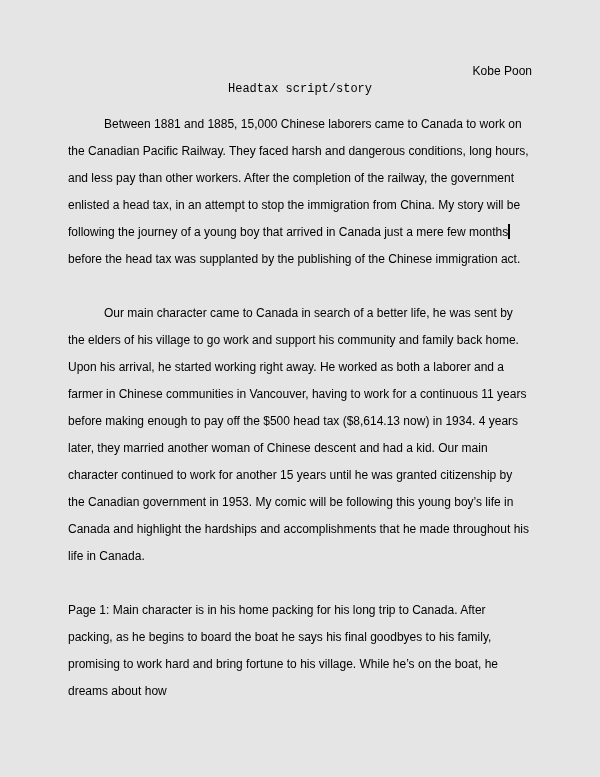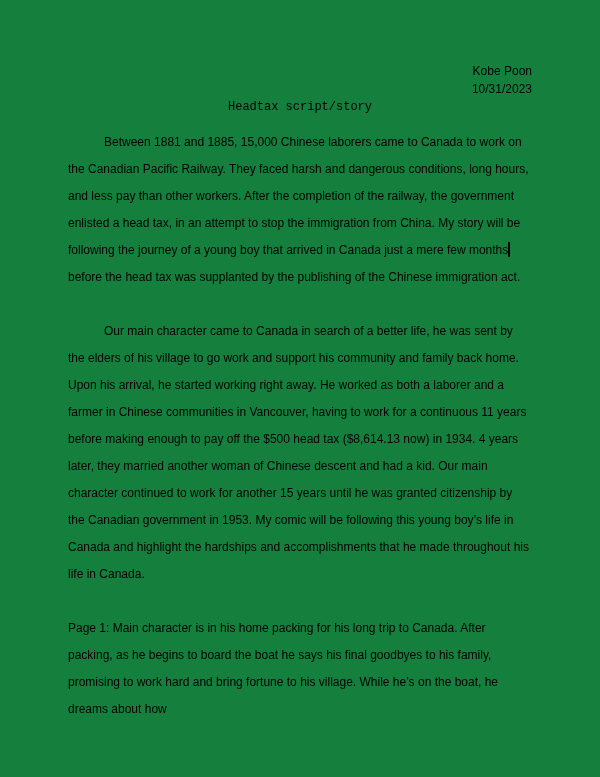--- a/index.html
+++ b/index.html
@@ -5,21 +5,21 @@
   * { box-sizing: border-box; }
   html, body {
     margin: 0;
     padding: 0;
     background: #ffffff;
   }
   .page {
     position: relative;
     width: 600px;
     height: 777px;
-    background: #15803d;
+    background: #e5e5e5;
     color: #000000;
     font-family: "Liberation Sans", sans-serif;
     font-size: 12px;
     overflow: hidden;
     padding: 62px 68px 0 68px;
     cursor: text;
   }
   .doc-header {
     text-align: right;
     line-height: 18px;
@@ -48,21 +48,20 @@
     vertical-align: -3px;
   }
 </style>
 </head>
 <body>
 
 <div class="page">
 
   <div class="doc-header">
     <div class="doc-header-line">Kobe Poon</div>
-    <div class="doc-header-line">10/31/2023</div>
   </div>
 
   <div class="doc-title">Headtax script/story</div>
 
   <div class="doc-body">
 
     <p class="para indent"><span>Between 1881 and 1885, 15,000 Chinese laborers came to Canada to work on the Canadian Pacific Railway. They faced harsh and dangerous conditions, long hours, and less pay than other workers. After the completion of the railway, the government enlisted a head tax, in an attempt to stop the immigration from China. My story will be following the journey of a young boy that arrived in Canada just a mere few months</span><span class="caret"></span><span> before the head tax was supplanted by the publishing of the Chinese immigration act.</span></p>
 
     <p class="para indent">Our main character came to Canada in search of a better life, he was sent by the elders of his village to go work and support his community and family back home. Upon his arrival, he started working right away. He worked as both a laborer and a farmer in Chinese communities in Vancouver, having to work for a continuous 11 years before making enough to pay off the $500 head tax ($8,614.13 now) in 1934. 4 years later, they married another woman of Chinese descent and had a kid. Our main character continued to work for another 15 years until he was granted citizenship by the Canadian government in 1953. My comic will be following this young boy’s life in Canada and highlight the hardships and accomplishments that he made throughout his life in Canada.</p>
 

